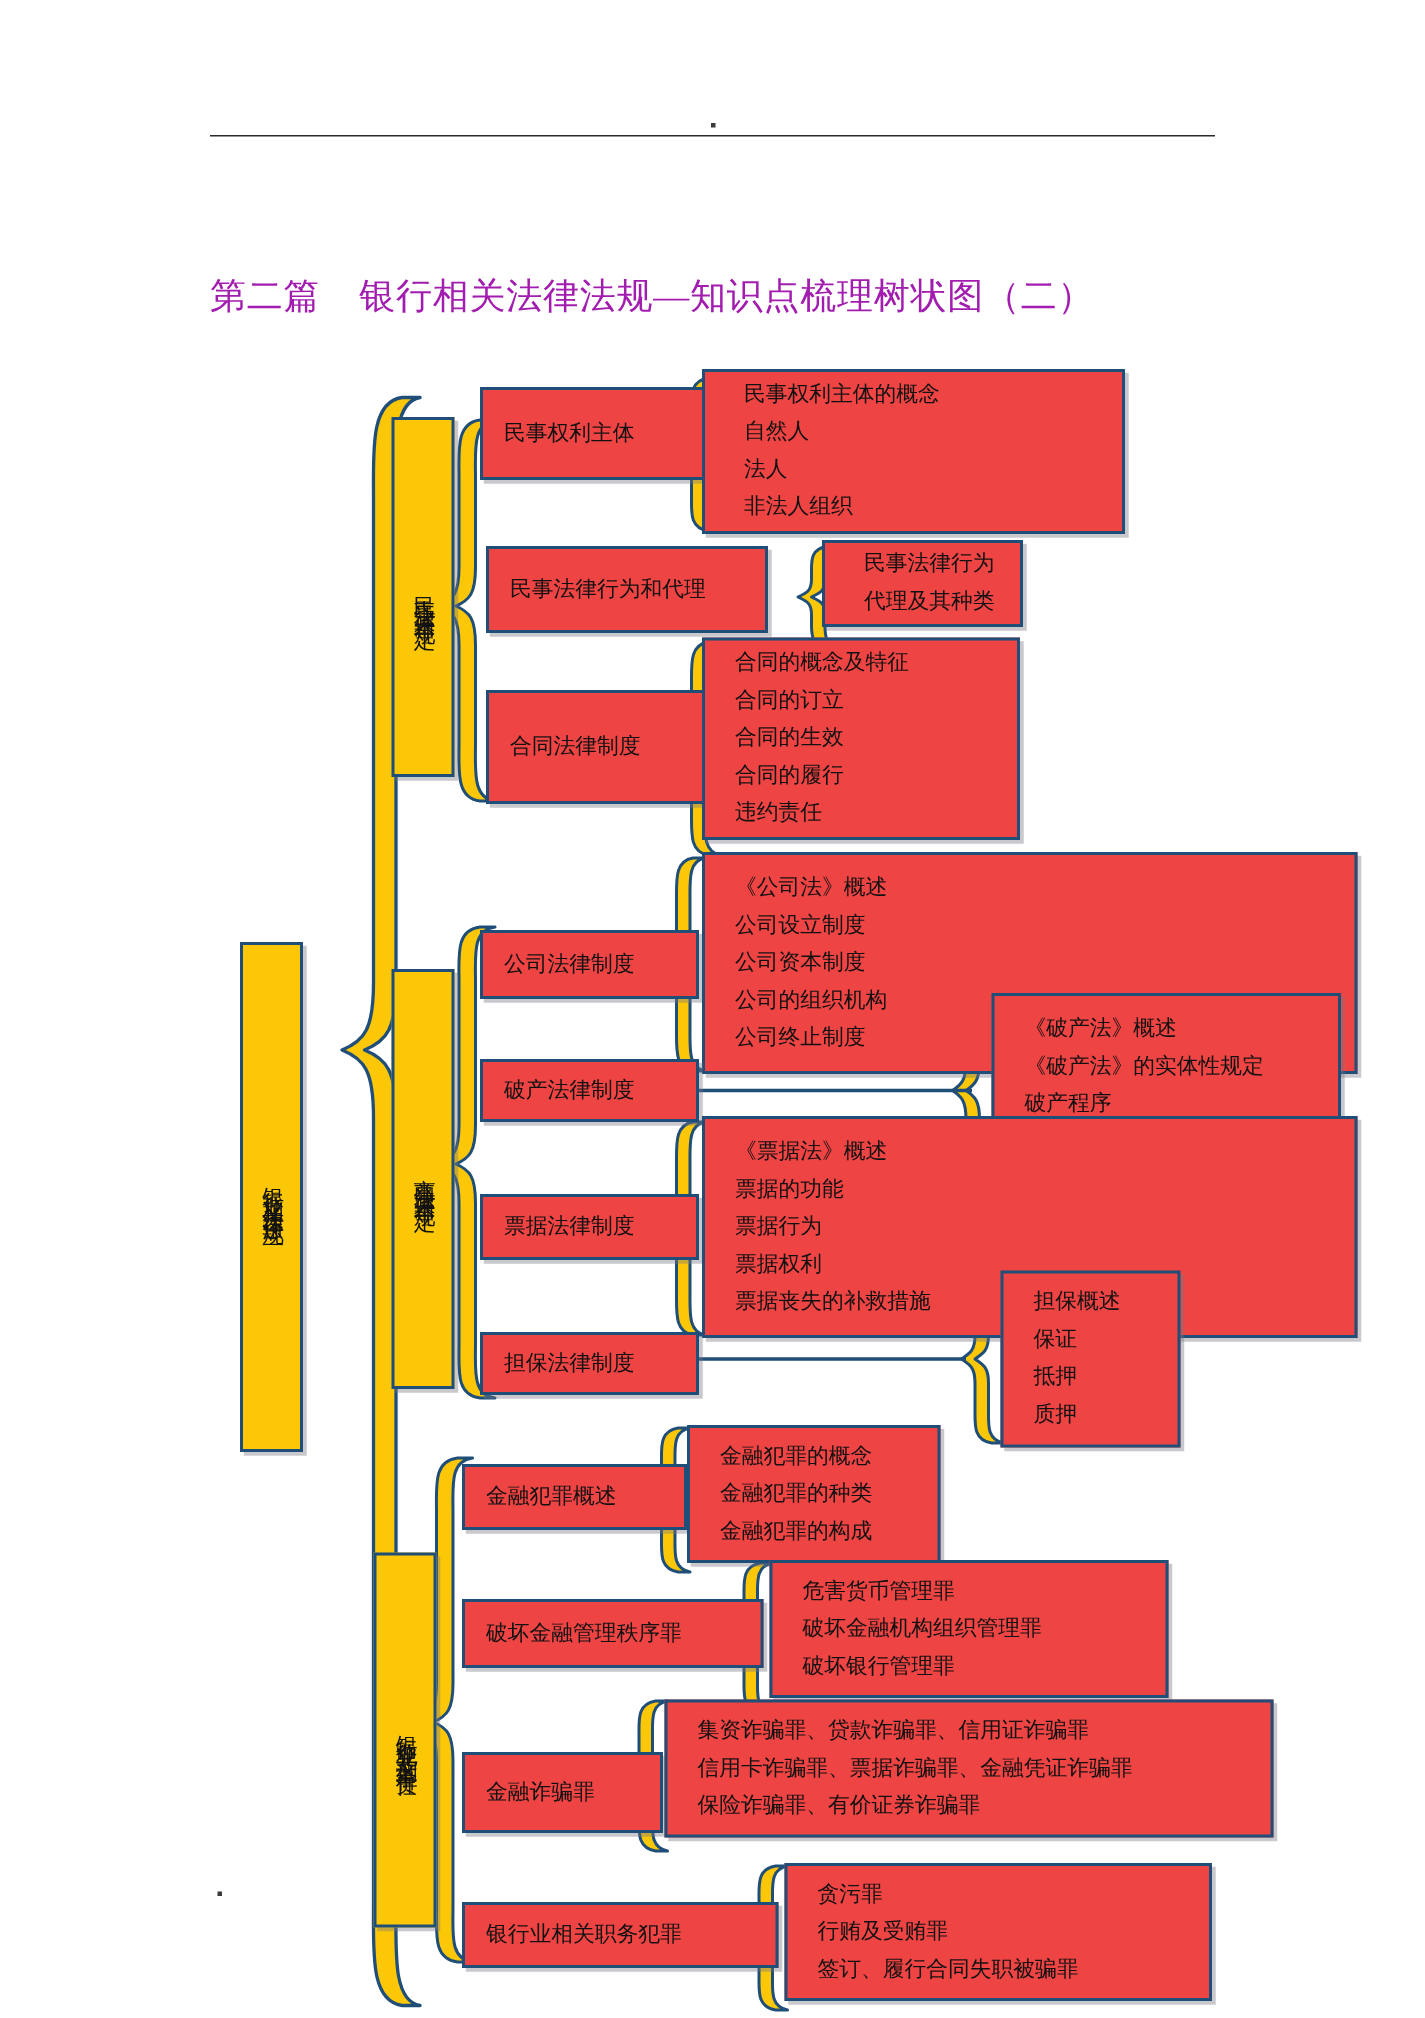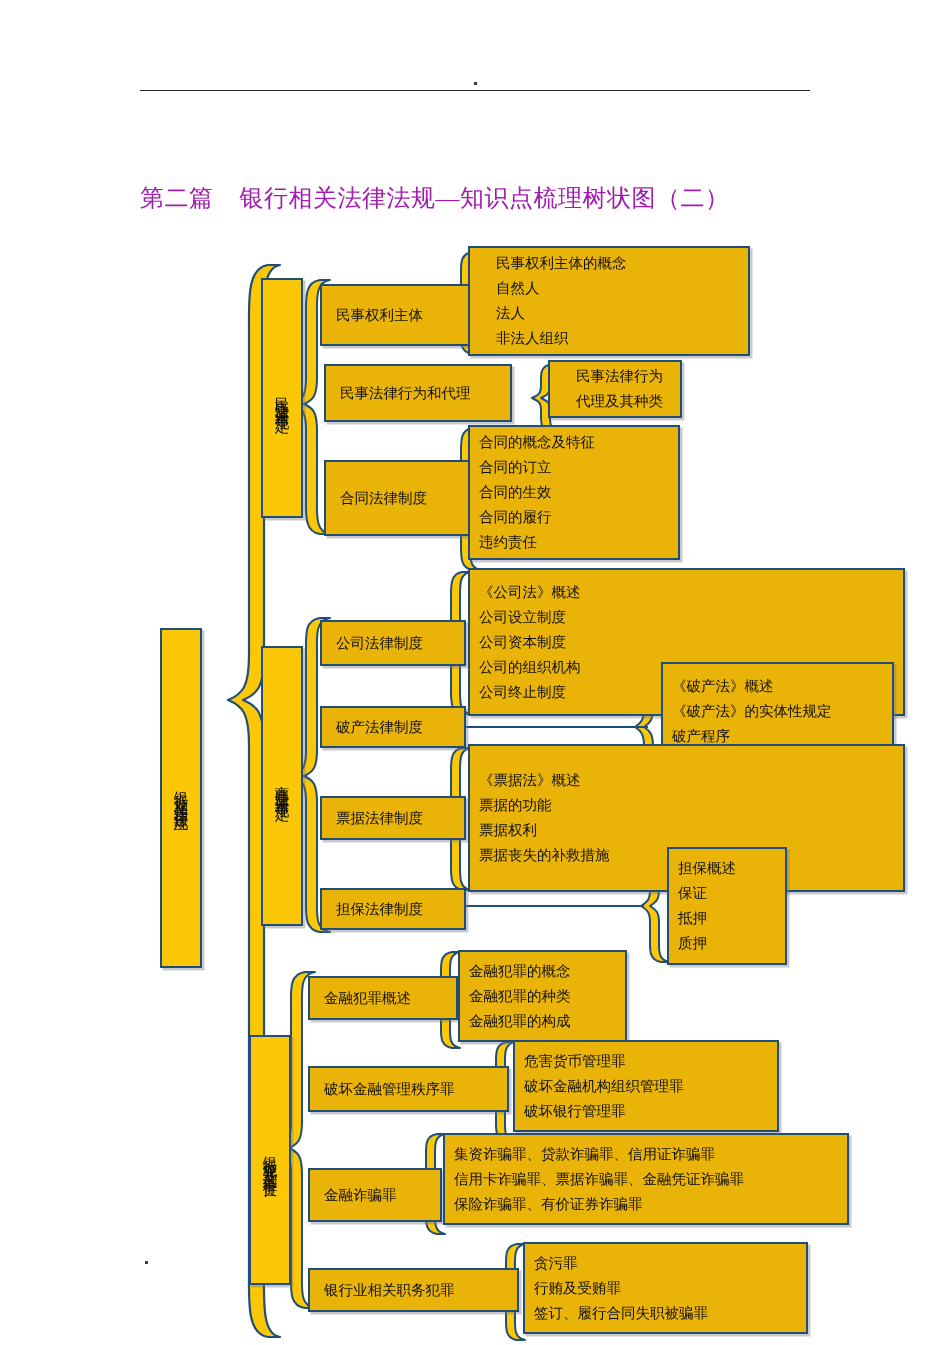--- a/index.html
+++ b/index.html
@@ -17,32 +17,32 @@
   .page-title{
     position:absolute;left:140px;top:184px;width:700px;
     font-size:24px;line-height:28px;letter-spacing:.5px;color:#a21caf;
     white-space:pre;
   }
   .foot-dot{position:absolute;left:145px;top:1261px;width:3px;height:3px;background:#3a3a3a;}
 
   
   .nodebox{
     position:absolute;box-sizing:border-box;
-    background:#eab308;border:2px solid #1F4E79;
+    background:#ef4444;border:2px solid #1F4E79;
     box-shadow:2.5px 2.5px 0 rgba(120,120,130,.40);
   }
   .nodebox .lines{
     position:absolute;left:0;top:0;right:0;bottom:0;
     display:flex;flex-direction:column;justify-content:center;
   }
   .nodebox .ln{
     font-size:14.5px;line-height:25px;color:#111111;white-space:nowrap;
     padding-left:14px;
   }
-  .nodebox.pad20 .ln{padding-left:9px;}
+  .nodebox.pad20 .ln{padding-left:20px;}
   .nodebox.pad26 .ln{padding-left:26px;}
 
   
   .vbox{
     position:absolute;box-sizing:border-box;
     background:#FBC707;border:2px solid #1F4E79;
     box-shadow:2.5px 2.5px 0 rgba(120,120,130,.40);
     display:flex;align-items:center;justify-content:center;
   }
   .vbox .vtxt{
@@ -203,21 +203,21 @@
   </div>
 
   <div class="vbox" style="left:261px;top:646px;width:42px;height:280px;">
     <span class="vtxt">商事法律基本规定</span>
   </div>
 
   <div class="vbox" style="left:249px;top:1035px;width:42px;height:250px;">
     <span class="vtxt">银行业犯罪及刑事责任</span>
   </div>
 
-  <div class="nodebox" style="left:320px;top:284px;width:152px;height:62px;text-decoration:underline;">
+  <div class="nodebox" style="left:320px;top:258px;width:152px;height:62px;text-decoration:underline;">
     <div class="lines">
         <div class="ln">民事权利主体</div>
       </div>
   </div>
   <div class="nodebox pad26" style="left:468px;top:246px;width:282px;height:110px;">
     <div class="lines">
       <div class="ln">民事权利主体的概念</div>
       <div class="ln">自然人</div>
       <div class="ln">法人</div>
       <div class="ln">非法人组织</div>
@@ -282,20 +282,21 @@
 
   <div class="nodebox" style="left:320px;top:796px;width:146px;height:44px;padding-left:40px;">
     <div class="lines">
         <div class="ln">票据法律制度</div>
       </div>
   </div>
   <div class="nodebox pad20" style="left:468px;top:744px;width:437px;height:148px;">
     <div class="lines">
       <div class="ln">《票据法》概述</div>
       <div class="ln">票据的功能</div>
+      <div class="ln">票据行为</div>
       <div class="ln">票据权利</div>
       <div class="ln">票据丧失的补救措施</div>
     </div>
   </div>
 
   <div class="nodebox" style="left:320px;top:888px;width:146px;height:42px;">
     <div class="lines">
         <div class="ln">担保法律制度</div>
       </div>
   </div>

